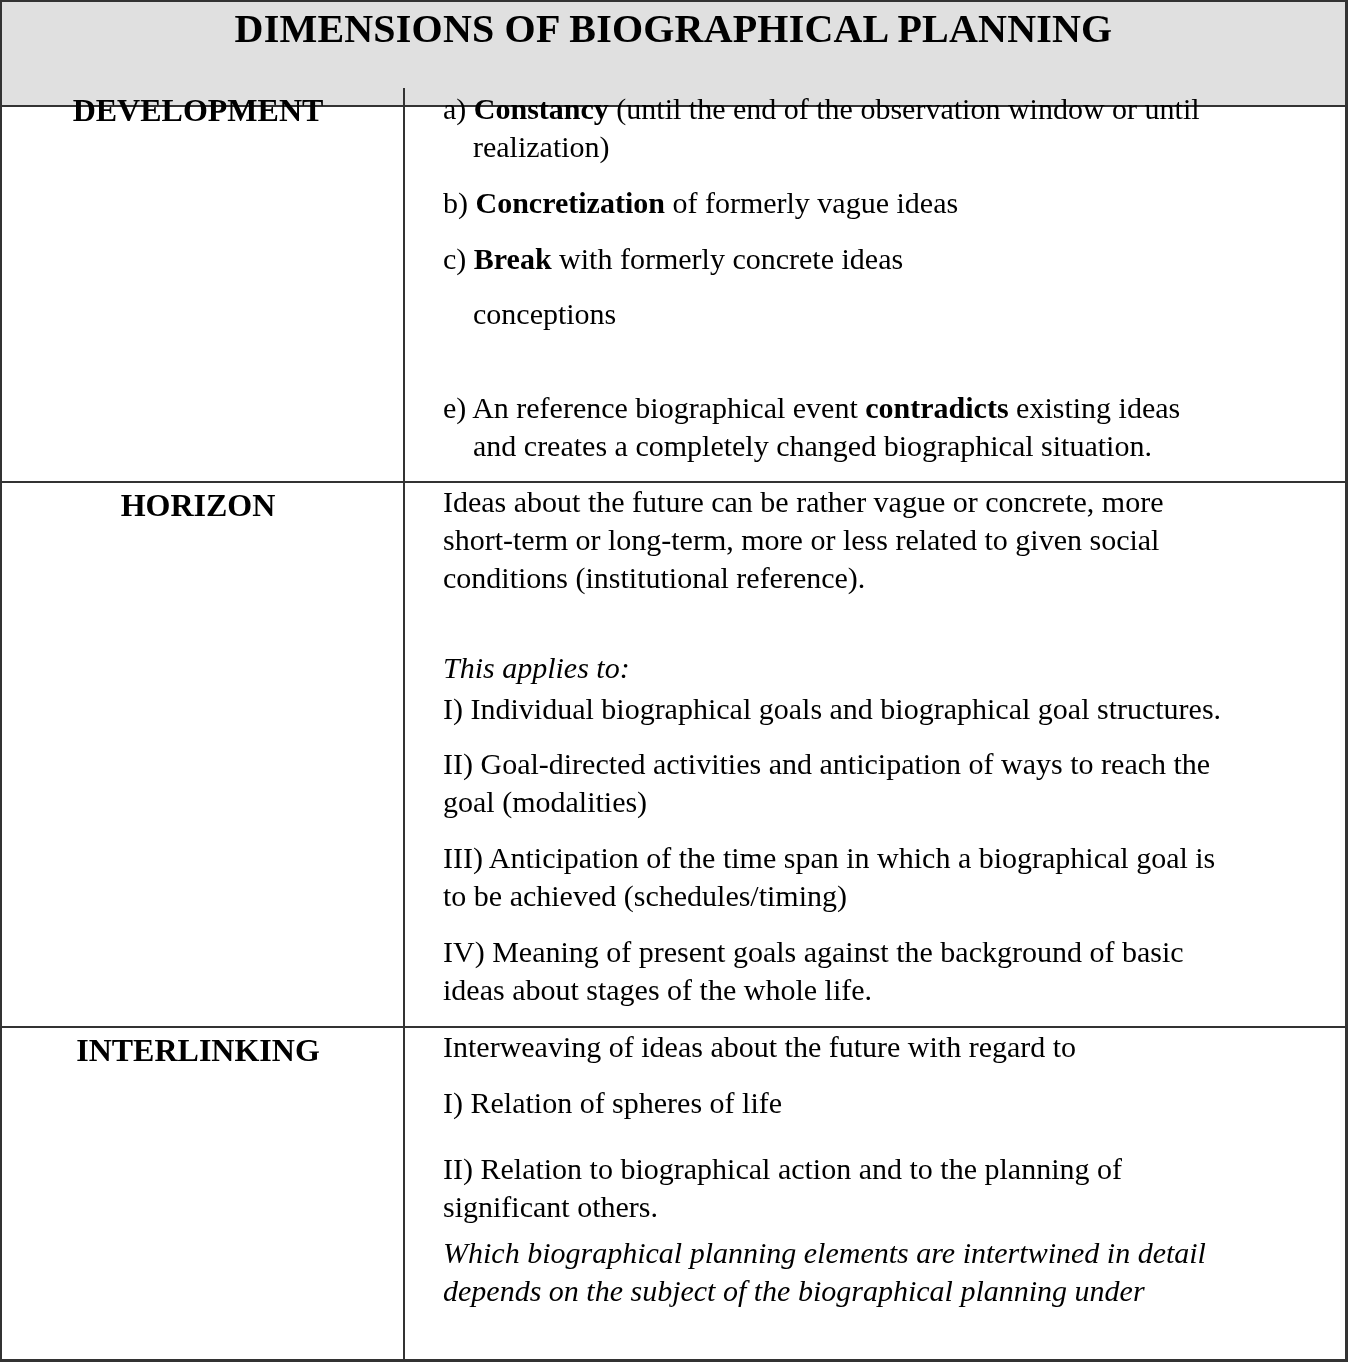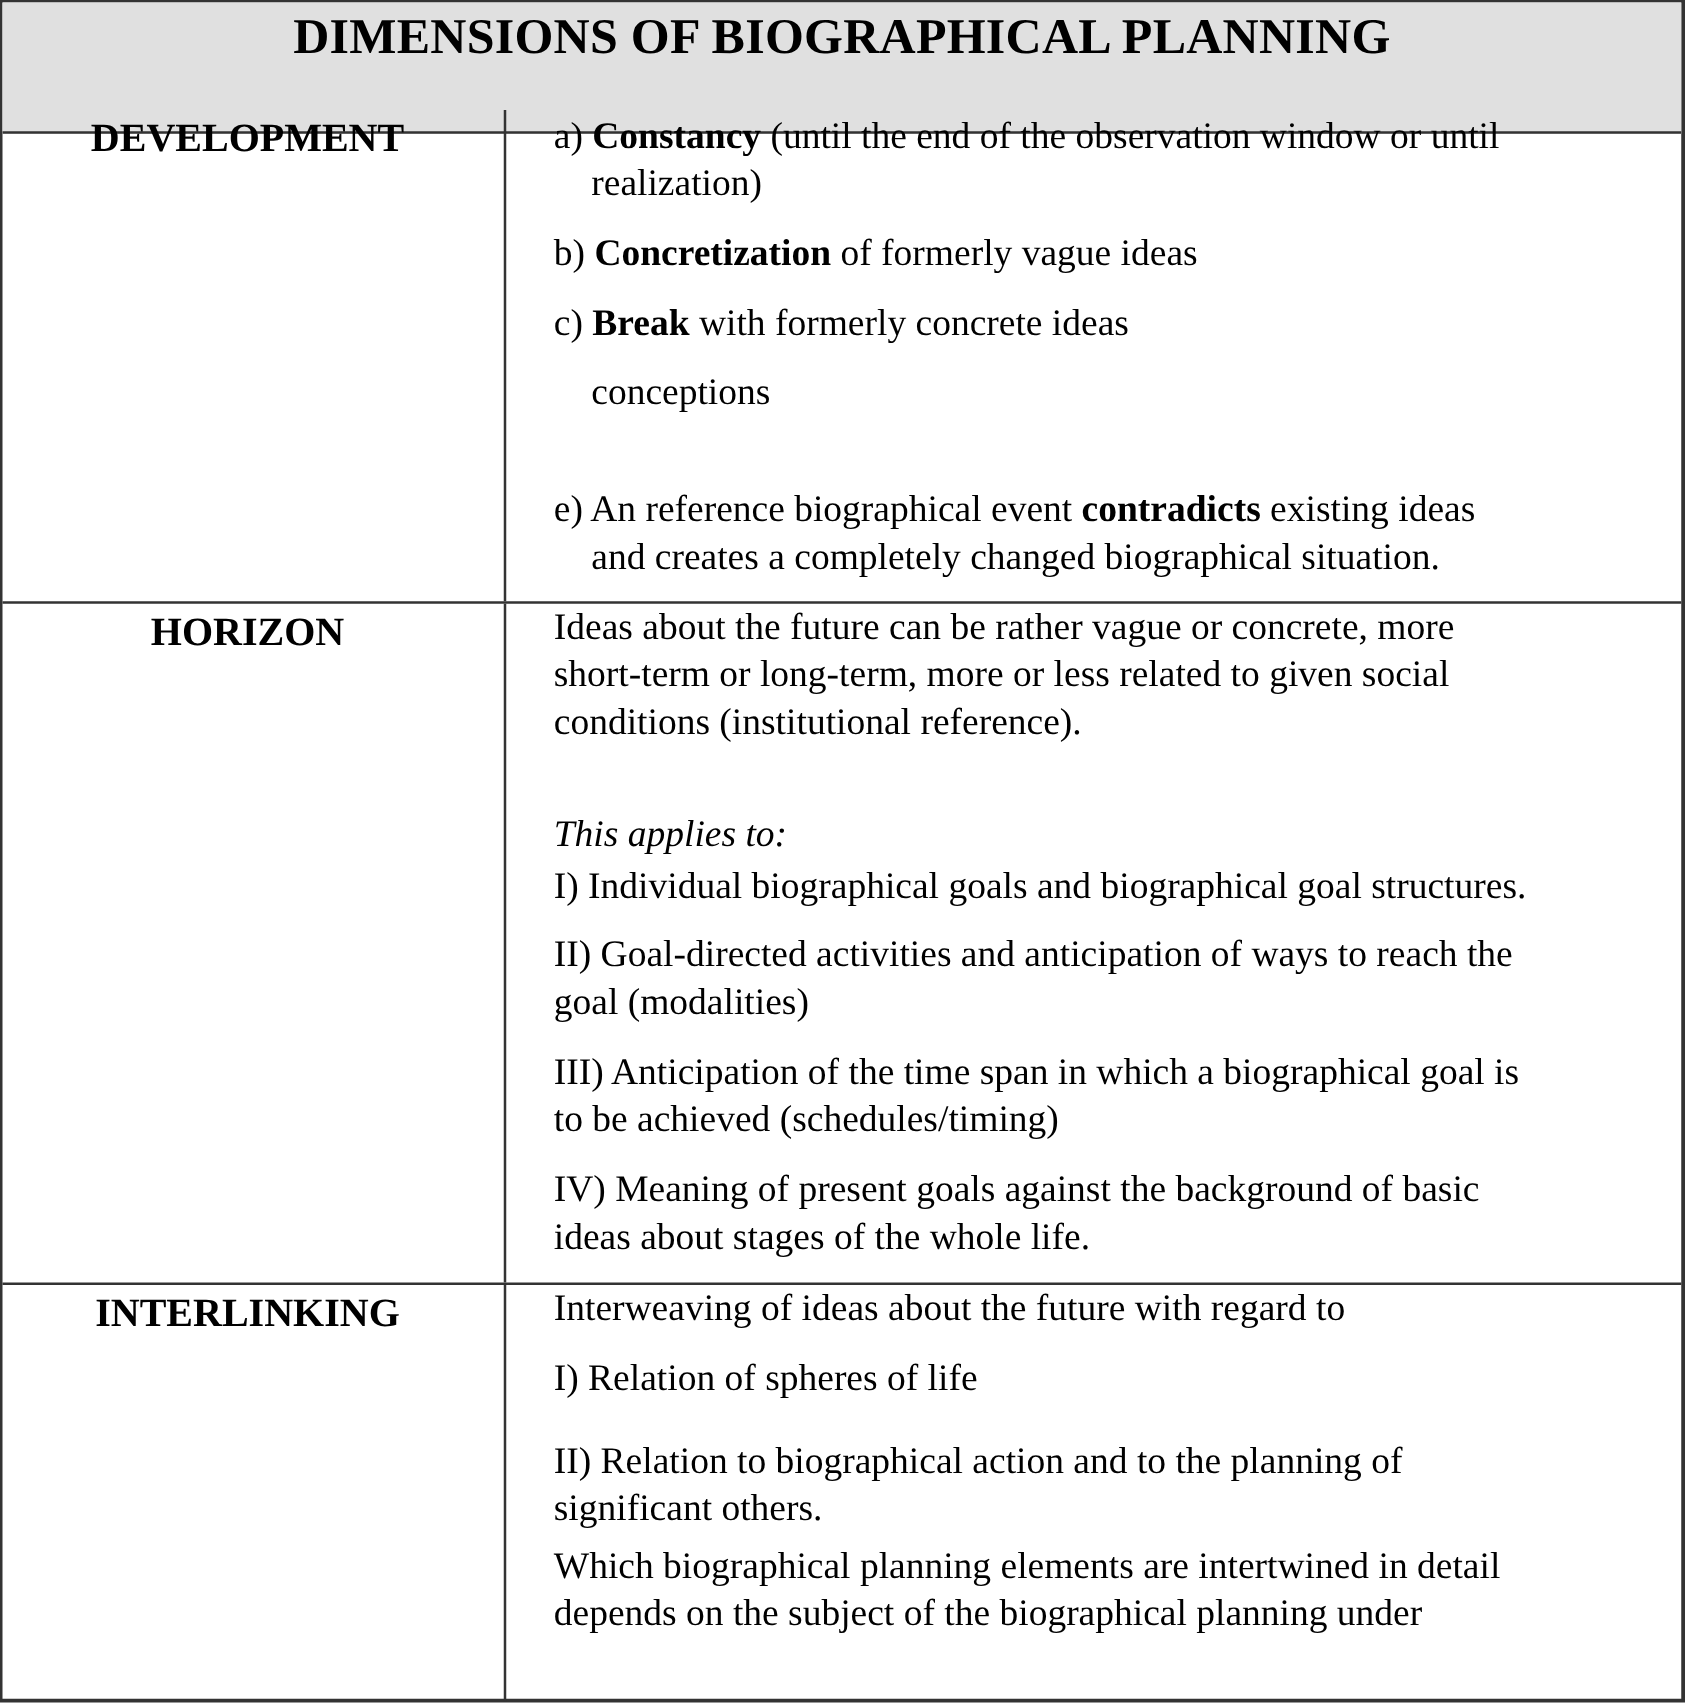--- a/index.html
+++ b/index.html
@@ -165,20 +165,20 @@
       <div style="position:absolute; top:0px;">
         <p class="p">Interweaving of ideas about the future with regard to</p>
       </div>
       <div style="position:absolute; top:56px;">
         <p class="p">I) Relation of spheres of life</p>
       </div>
       <div style="position:absolute; top:122px;">
         <p class="p">II) Relation to biographical action and to the planning of</p>
         <p class="p">significant others.</p>
       </div>
-      <div style="position:absolute; top:206px;">
+      <div style="position:absolute; top:206px;font-style:italic;">
         <p class="p">Which biographical planning elements are intertwined in detail</p>
         <p class="p">depends on the subject of the biographical planning under</p>
       </div>
     </div>
   </div>
 
 </div>
 
 </body></html>

